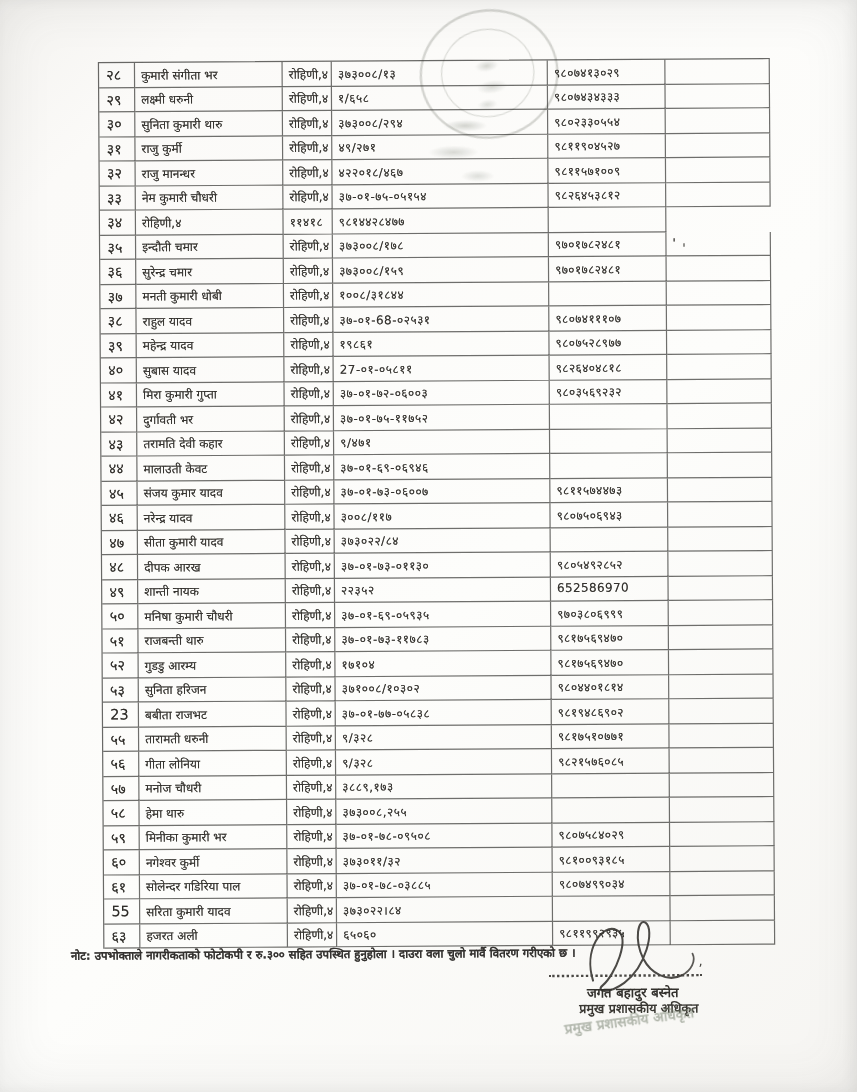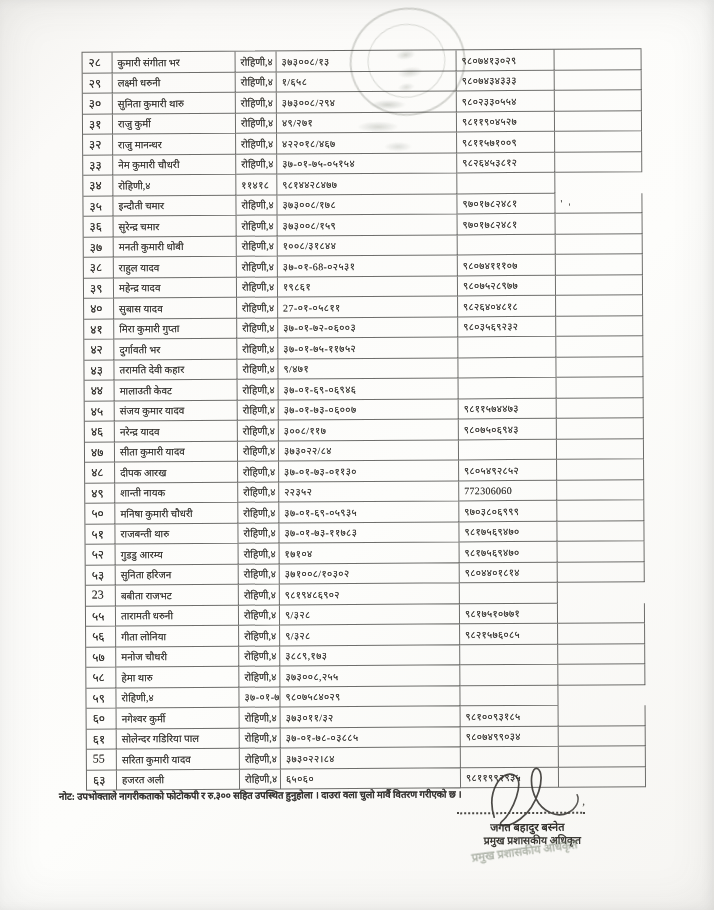--- a/index.html
+++ b/index.html
@@ -7,21 +7,20 @@
     width:714px;height:910px;
     background:#e9e8e5;
     font-family:"DejaVu Sans","Liberation Sans",sans-serif;
     overflow:hidden;
   }
   .page{
     position:relative;width:714px;height:910px;
     background:linear-gradient(135deg,#f4f3f0 0%,#fbfaf8 12%,#fdfdfb 55%,#f6f5f2 100%);
     box-shadow:inset 0 0 45px rgba(70,70,65,.10), inset -4px 0 10px rgba(90,90,85,.08);
     overflow:hidden;
-    font-family:Liberation Serif, serif;
   }
   .sheet{position:absolute;left:0;top:0;width:714px;height:910px;transform:rotate(-0.35deg);}
   
   .tbl{
     position:absolute;left:84px;top:50px;width:559px;
     border-left:1px solid rgba(55,55,52,.75);
     border-top:1px solid rgba(55,55,52,.75);
     background:transparent;
   }
   .row{
@@ -290,21 +289,21 @@
         <div class="cell id">३७-०१-७३-०११३०</div>
         <div class="cell phone">९८०५४९२८५२</div>
         <div class="cell extra"></div>
       </div>
 
       <div class="row">
         <div class="cell sn">४९</div>
         <div class="cell name">शान्ती नायक</div>
         <div class="cell addr">रोहिणी,४</div>
         <div class="cell id">२२३५२</div>
-        <div class="cell phone">772306060</div>
+        <div class="cell phone">652586970</div>
         <div class="cell extra"></div>
       </div>
 
       <div class="row">
         <div class="cell sn">५०</div>
         <div class="cell name">मनिषा कुमारी चौधरी</div>
         <div class="cell addr">रोहिणी,४</div>
         <div class="cell id">३७-०१-६९-०५९३५</div>
         <div class="cell phone">९७०३८०६९९९</div>
         <div class="cell extra"></div>
@@ -334,20 +333,21 @@
         <div class="cell addr">रोहिणी,४</div>
         <div class="cell id">३७१००८/१०३०२</div>
         <div class="cell phone">९८०४४०१८१४</div>
         <div class="cell extra"></div>
       </div>
 
       <div class="row">
         <div class="cell sn">23</div>
         <div class="cell name">बबीता राजभट</div>
         <div class="cell addr">रोहिणी,४</div>
+        <div class="cell id">३७-०१-७७-०५८३८</div>
         <div class="cell phone">९८१९४८६९०२</div>
         <div class="cell extra"></div>
       </div>
 
       <div class="row">
         <div class="cell sn">५५</div>
         <div class="cell name">तारामती धरुनी</div>
         <div class="cell addr">रोहिणी,४</div>
         <div class="cell id">९/३२८</div>
         <div class="cell phone">९८१७५१०७७१</div>
@@ -376,20 +376,21 @@
         <div class="cell sn">५८</div>
         <div class="cell name">हेमा थारु</div>
         <div class="cell addr">रोहिणी,४</div>
         <div class="cell id">३७३००८,२५५</div>
         <div class="cell phone"></div>
         <div class="cell extra"></div>
       </div>
 
       <div class="row">
         <div class="cell sn">५९</div>
+        <div class="cell name">मिनीका कुमारी भर</div>
         <div class="cell addr">रोहिणी,४</div>
         <div class="cell id">३७-०१-७८-०९५०८</div>
         <div class="cell phone">९८०७५८४०२९</div>
         <div class="cell extra"></div>
       </div>
 
       <div class="row">
         <div class="cell sn">६०</div>
         <div class="cell name">नगेश्वर कुर्मी</div>
         <div class="cell addr">रोहिणी,४</div>

